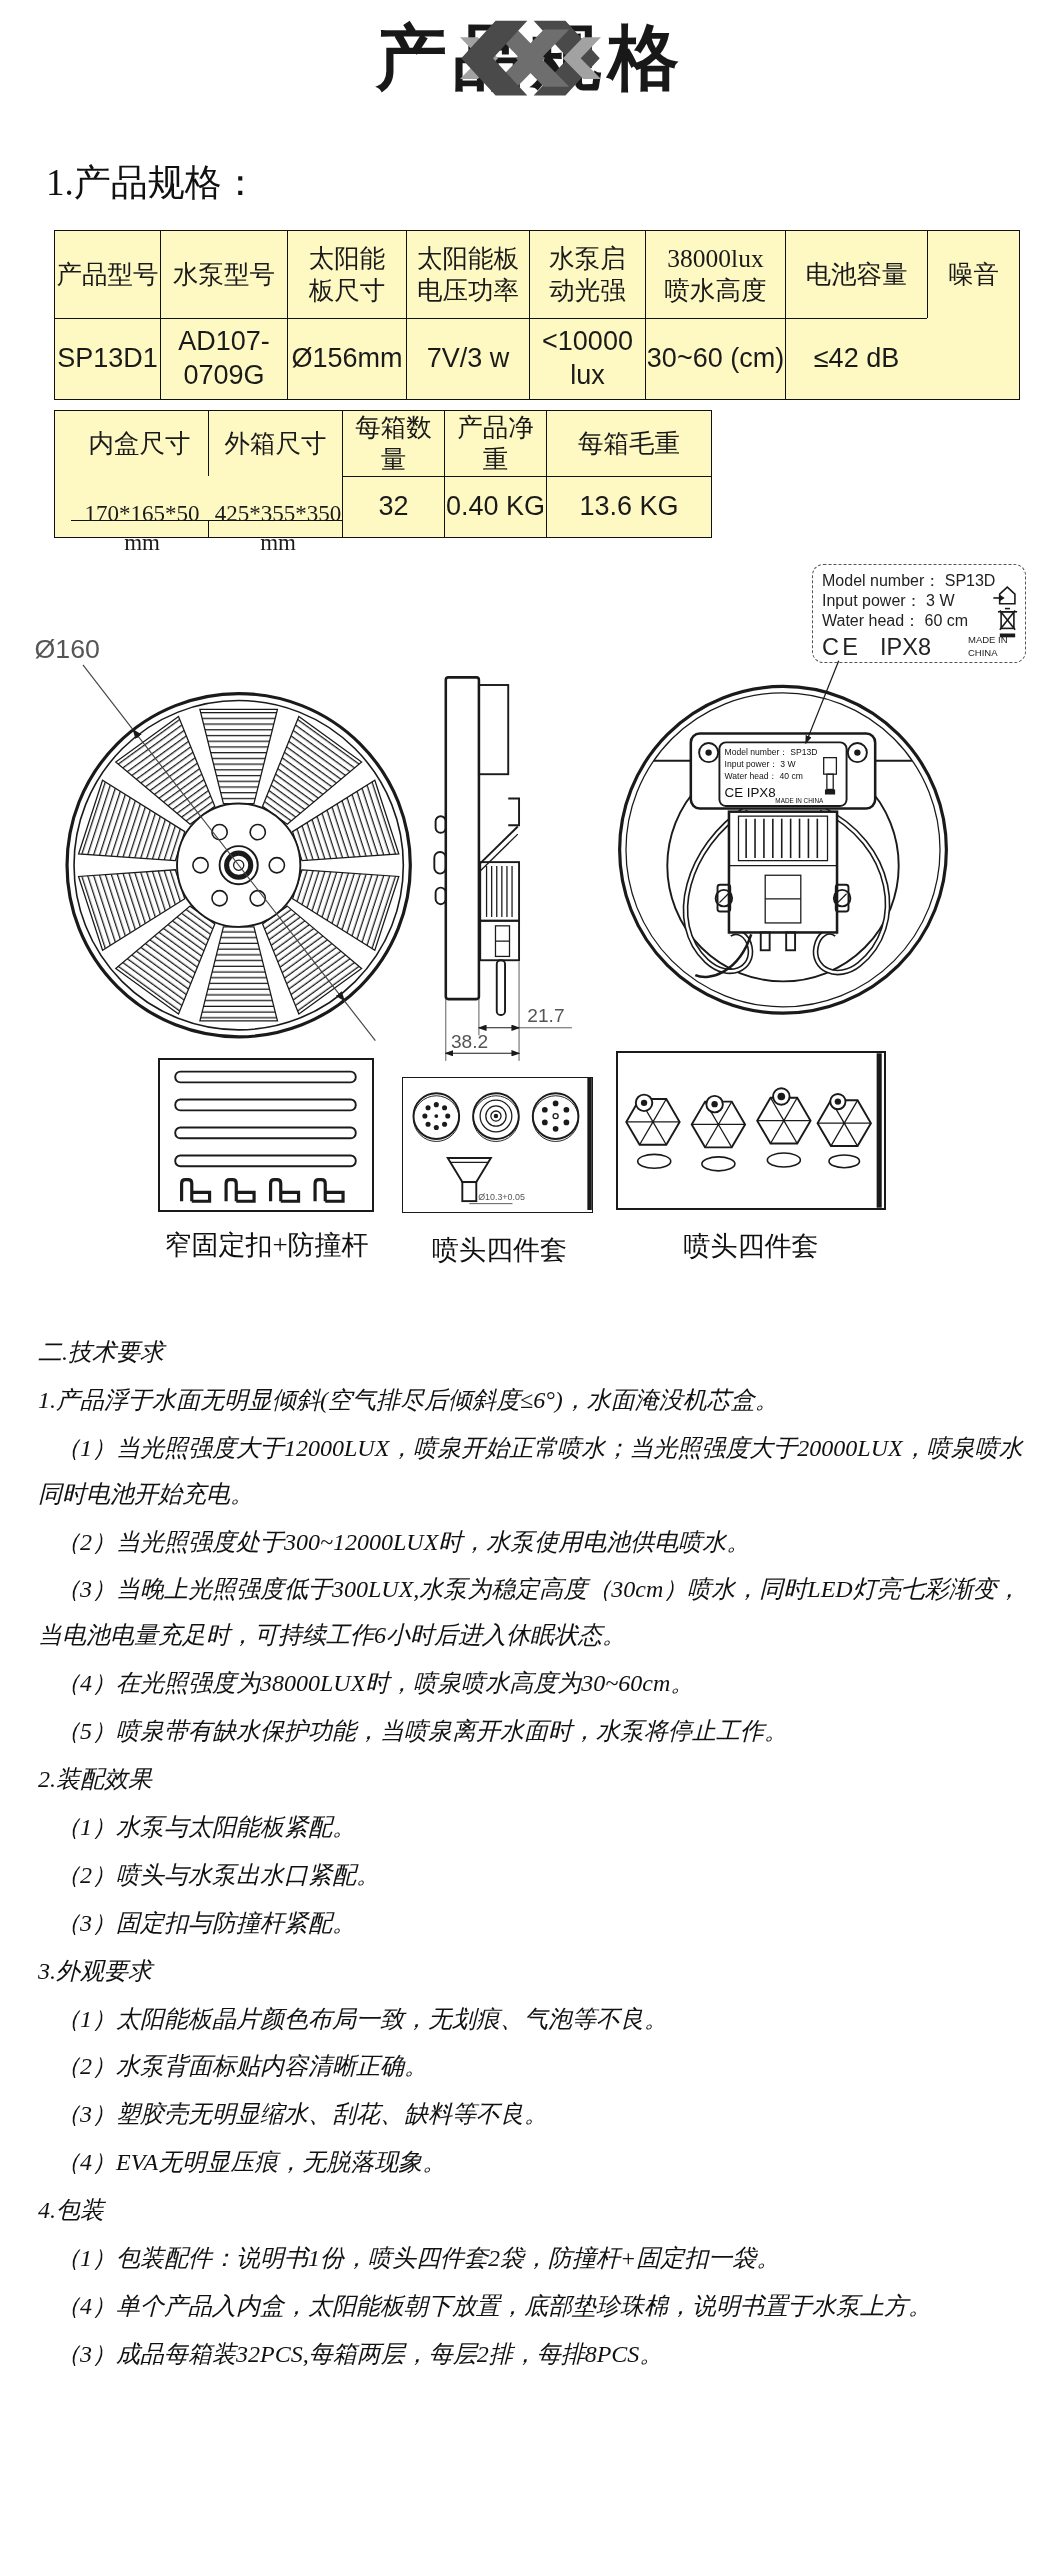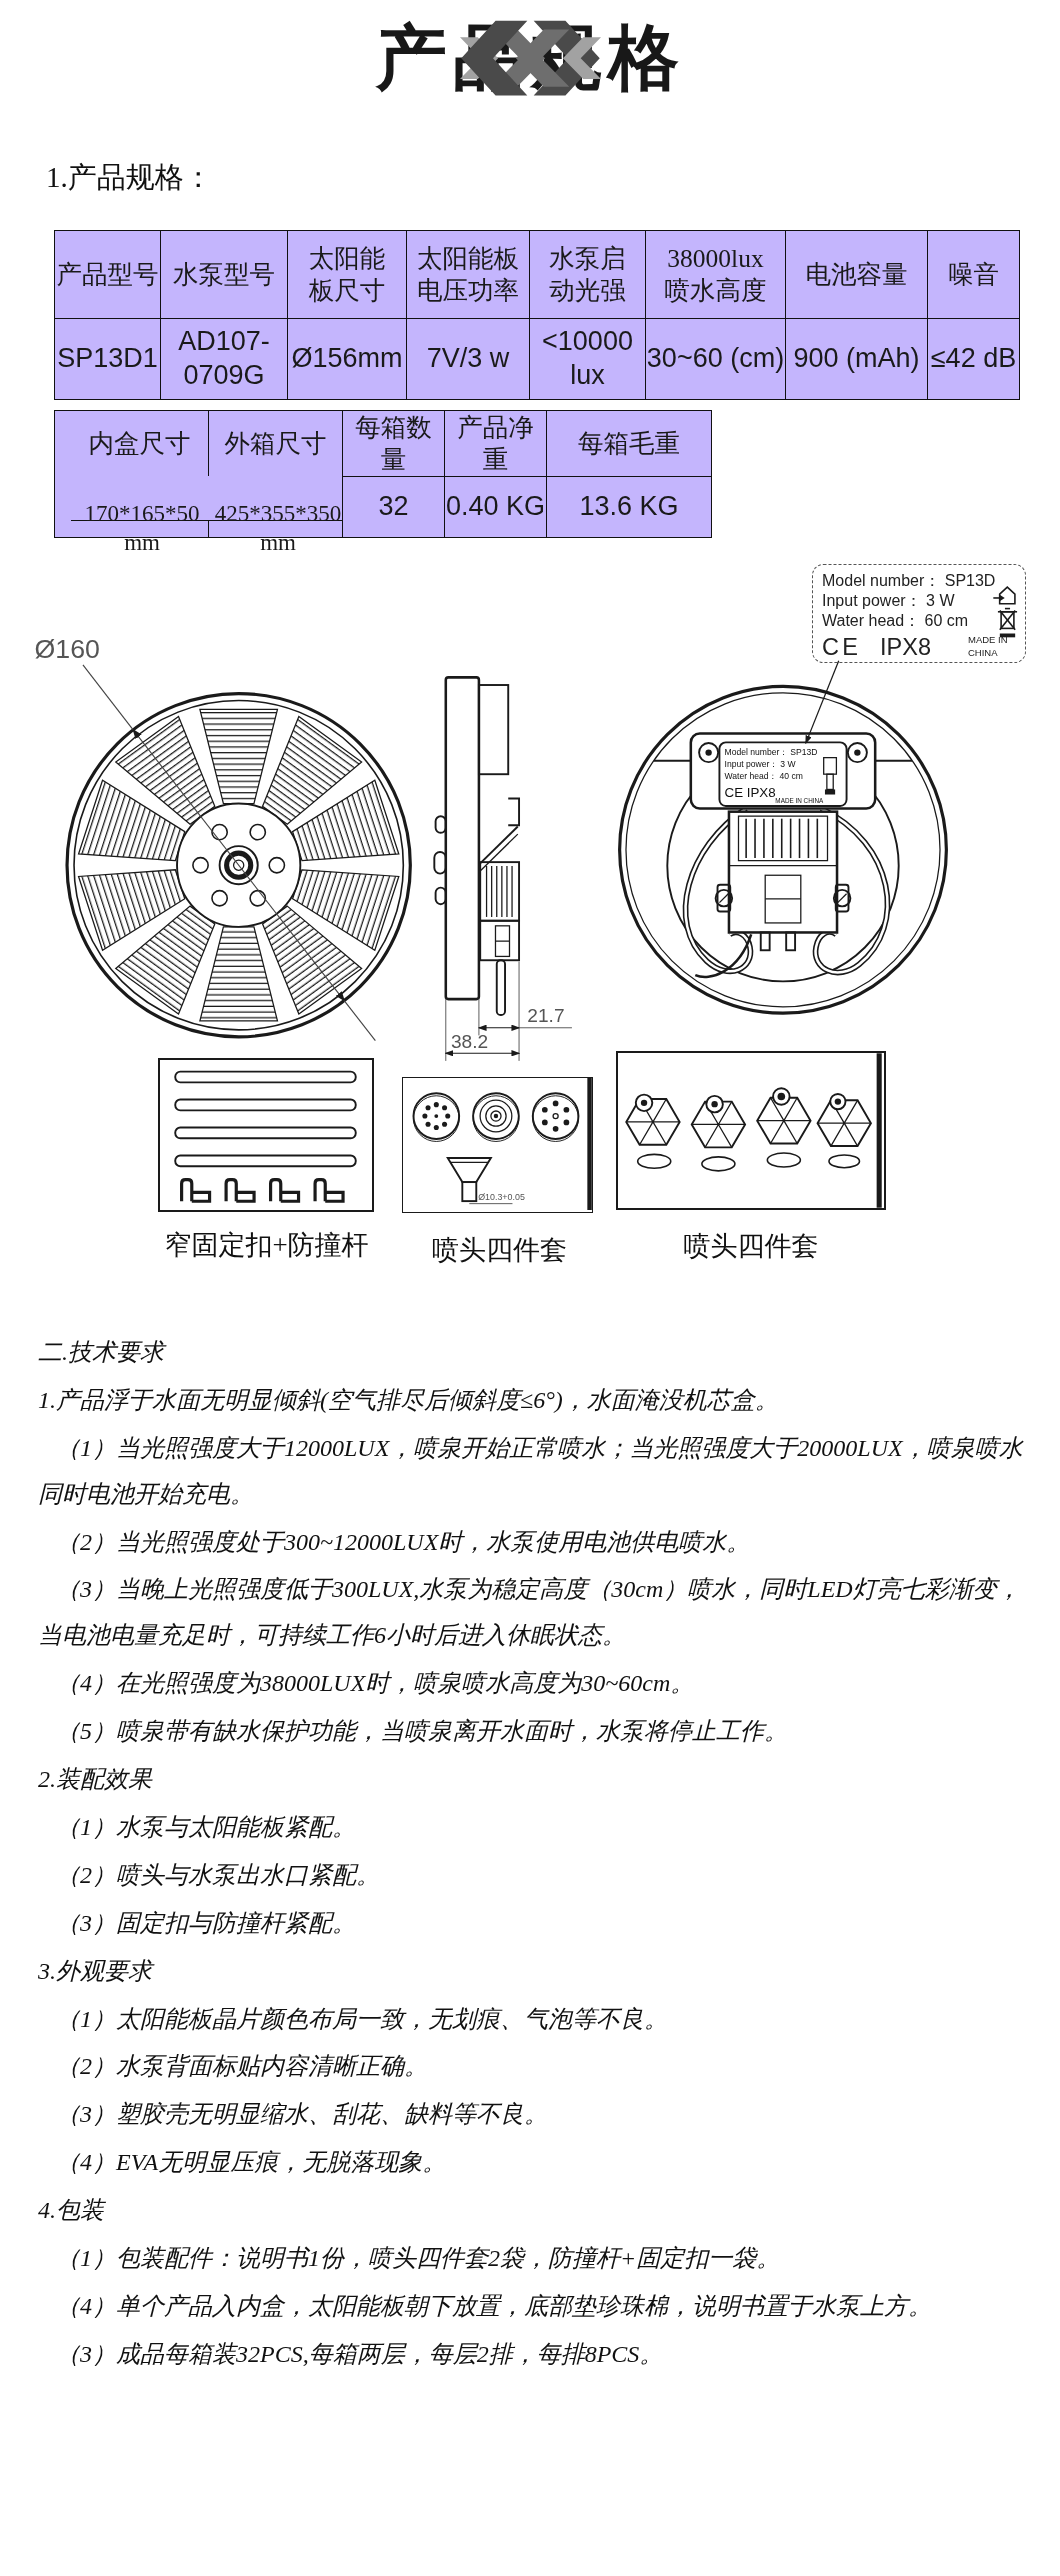--- a/index.html
+++ b/index.html
@@ -4,27 +4,27 @@
 <style>
   html,body{margin:0;padding:0;background:#ffffff;}
   .page{position:relative;width:1061px;height:2576px;background:#fff;overflow:hidden;
         font-family:"Liberation Serif",serif;color:#1a1a1a;}
   
   .hdr{position:absolute;top:21.6px;left:0;width:1061px;display:flex;
        justify-content:center;align-items:center;gap:25.5px;}
   .title{font-family:"Liberation Sans",sans-serif;font-weight:700;font-size:71px;
          letter-spacing:6.4px;color:#181818;line-height:1;}
   
-  .h1{position:absolute;left:46px;top:158px;font-size:29px;color:#111;}
+  .h1{position:absolute;left:46px;top:158px;font-size:37px;color:#111;}
   .bodytext{position:absolute;left:38px;top:1327px;width:985px;font-size:24px;
             line-height:46px;color:#111;}
   .bodytext p{margin:1.9px 0;font-style:italic;}
   .bodytext p.sub{text-indent:18px;}
   
-  .grid{position:absolute;display:grid;border:1.9px solid #111;background:#c4b5fd;}
+  .grid{position:absolute;display:grid;border:1.9px solid #111;background:#fef9c3;}
   .grid>div{border-left:1.9px solid #111;border-top:1.9px solid #111;display:flex;
             align-items:center;justify-content:center;text-align:center;
             white-space:pre-line;line-height:1.25;}
   .t1{left:54px;top:230px;grid-template-columns:105px 127px 119px 123px 116px 140px 142px 92px;
       grid-template-rows:87px 81px;}
   .t1>div:nth-child(-n+8){border-top:none;}
   .t1>div:nth-child(8n+1){border-left:none;}
   .t2{left:54px;top:410px;grid-template-columns:137px 134px 102px 102px 165px;
       grid-template-rows:65px 61px;padding-left:16px;}
   .t2>div:nth-child(-n+5){border-top:none;}
@@ -83,21 +83,20 @@
     <div class="th">38000lux
 喷水高度</div>
     <div class="th">电池容量</div>
     <div class="th">噪音</div>
     <div class="td">SP13D1</div>
     <div class="td">AD107-0709G</div>
     <div class="td">Ø156mm</div>
     <div class="td">7V/3 w</div>
     <div class="td">&lt;10000 lux</div>
     <div class="td">30~60 (cm)</div>
-    <div class="td">900 (mAh)</div>
     <div class="td">≤42 dB</div>
   </div>
 
   <div class="grid t2">
     <div class="th">内盒尺寸</div>
     <div class="th">外箱尺寸</div>
     <div class="th">每箱数量</div>
     <div class="th">产品净重</div>
     <div class="th">每箱毛重</div>
     <div class="tdl">170*165*50

